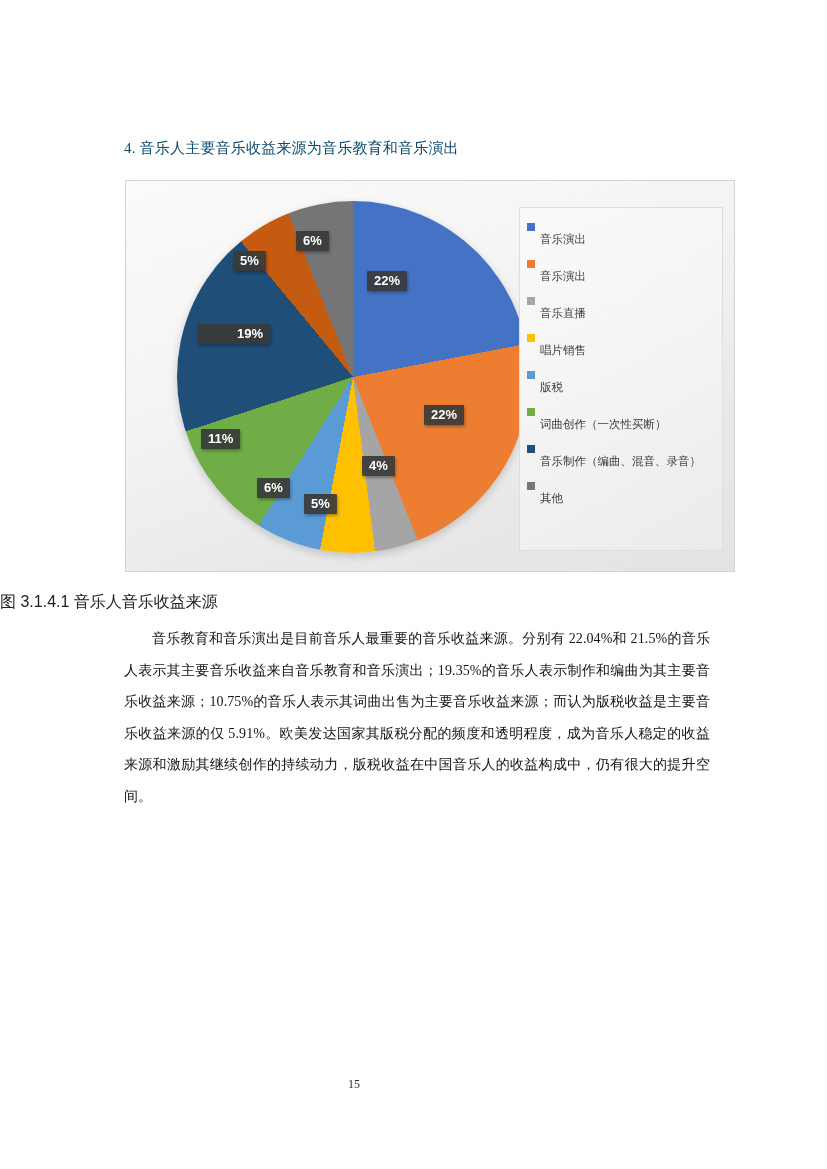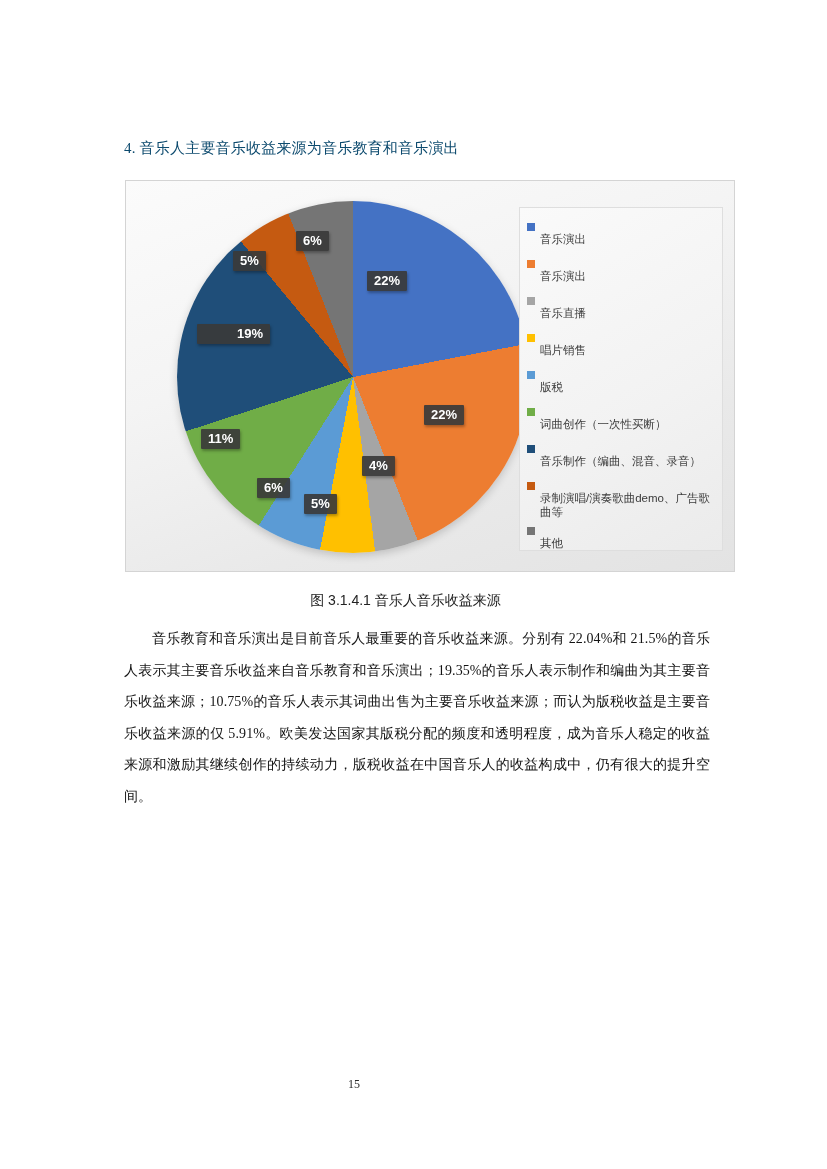--- a/index.html
+++ b/index.html
@@ -114,23 +114,23 @@
     word-break: break-word;
     margin-top: 12px;
   }
 
   
   .caption {
     position: absolute;
     left: 0;
     top: 592px;
     width: 811px;
-    text-align: center;
+    text-align: left;
     font-family: "Liberation Sans", sans-serif;
-    font-size: 14px;
+    font-size: 16px;
     color: #222;
   }
 
   
   .body-block {
     position: absolute;
     left: 124px;
     width: 586px;
     font-size: 14px;
     line-height: 31.5px;
@@ -201,24 +201,20 @@
         <span class="legend-text">版税</span>
       </div>
       <div class="legend-item">
         <span class="legend-swatch" style="background:#70AD47;"></span>
         <span class="legend-text">词曲创作（一次性买断）</span>
       </div>
       <div class="legend-item">
         <span class="legend-swatch" style="background:#1F4E79;"></span>
         <span class="legend-text">音乐制作（编曲、混音、录音）</span>
       </div>
-      <div class="legend-item tight">
-        <span class="legend-swatch" style="background:#C55A11;"></span>
-        <span class="legend-text">录制演唱/演奏歌曲demo、广告歌曲等</span>
-      </div>
       <div class="legend-item">
         <span class="legend-swatch" style="background:#757575;"></span>
         <span class="legend-text">其他</span>
       </div>
     </div>
   </div>
 
   <div class="caption">图 3.1.4.1 音乐人音乐收益来源</div>
 
   <div class="body-block p1 indent">音乐教育和音乐演出是目前音乐人最重要的音乐收益来源。分别有 22.04%和 21.5%的音乐人表示其主要音乐收益来自音乐教育和音乐演出；19.35%的音乐人表示制作和编曲为其主要音乐收益来源；10.75%的音乐人表示其词曲出售为主要音乐收益来源；而认为版税收益是主要音乐收益来源的仅 5.91%。欧美发达国家其版税分配的频度和透明程度，成为音乐人稳定的收益来源和激励其继续创作的持续动力，版税收益在中国音乐人的收益构成中，仍有很大的提升空间。</div>

